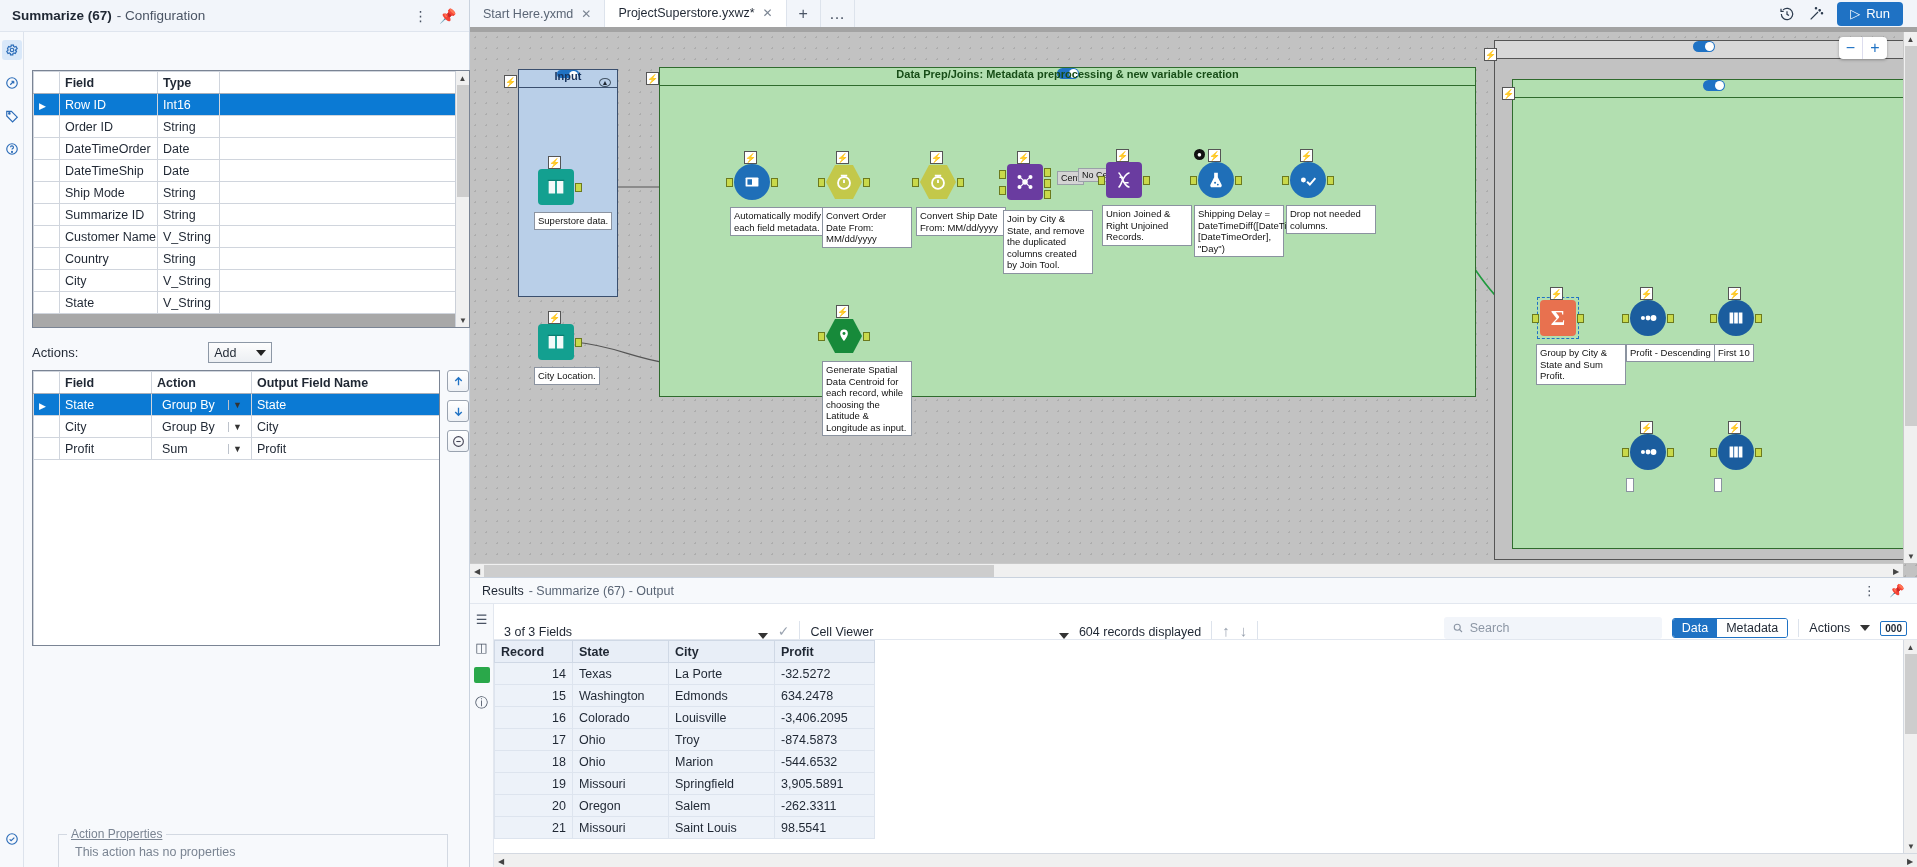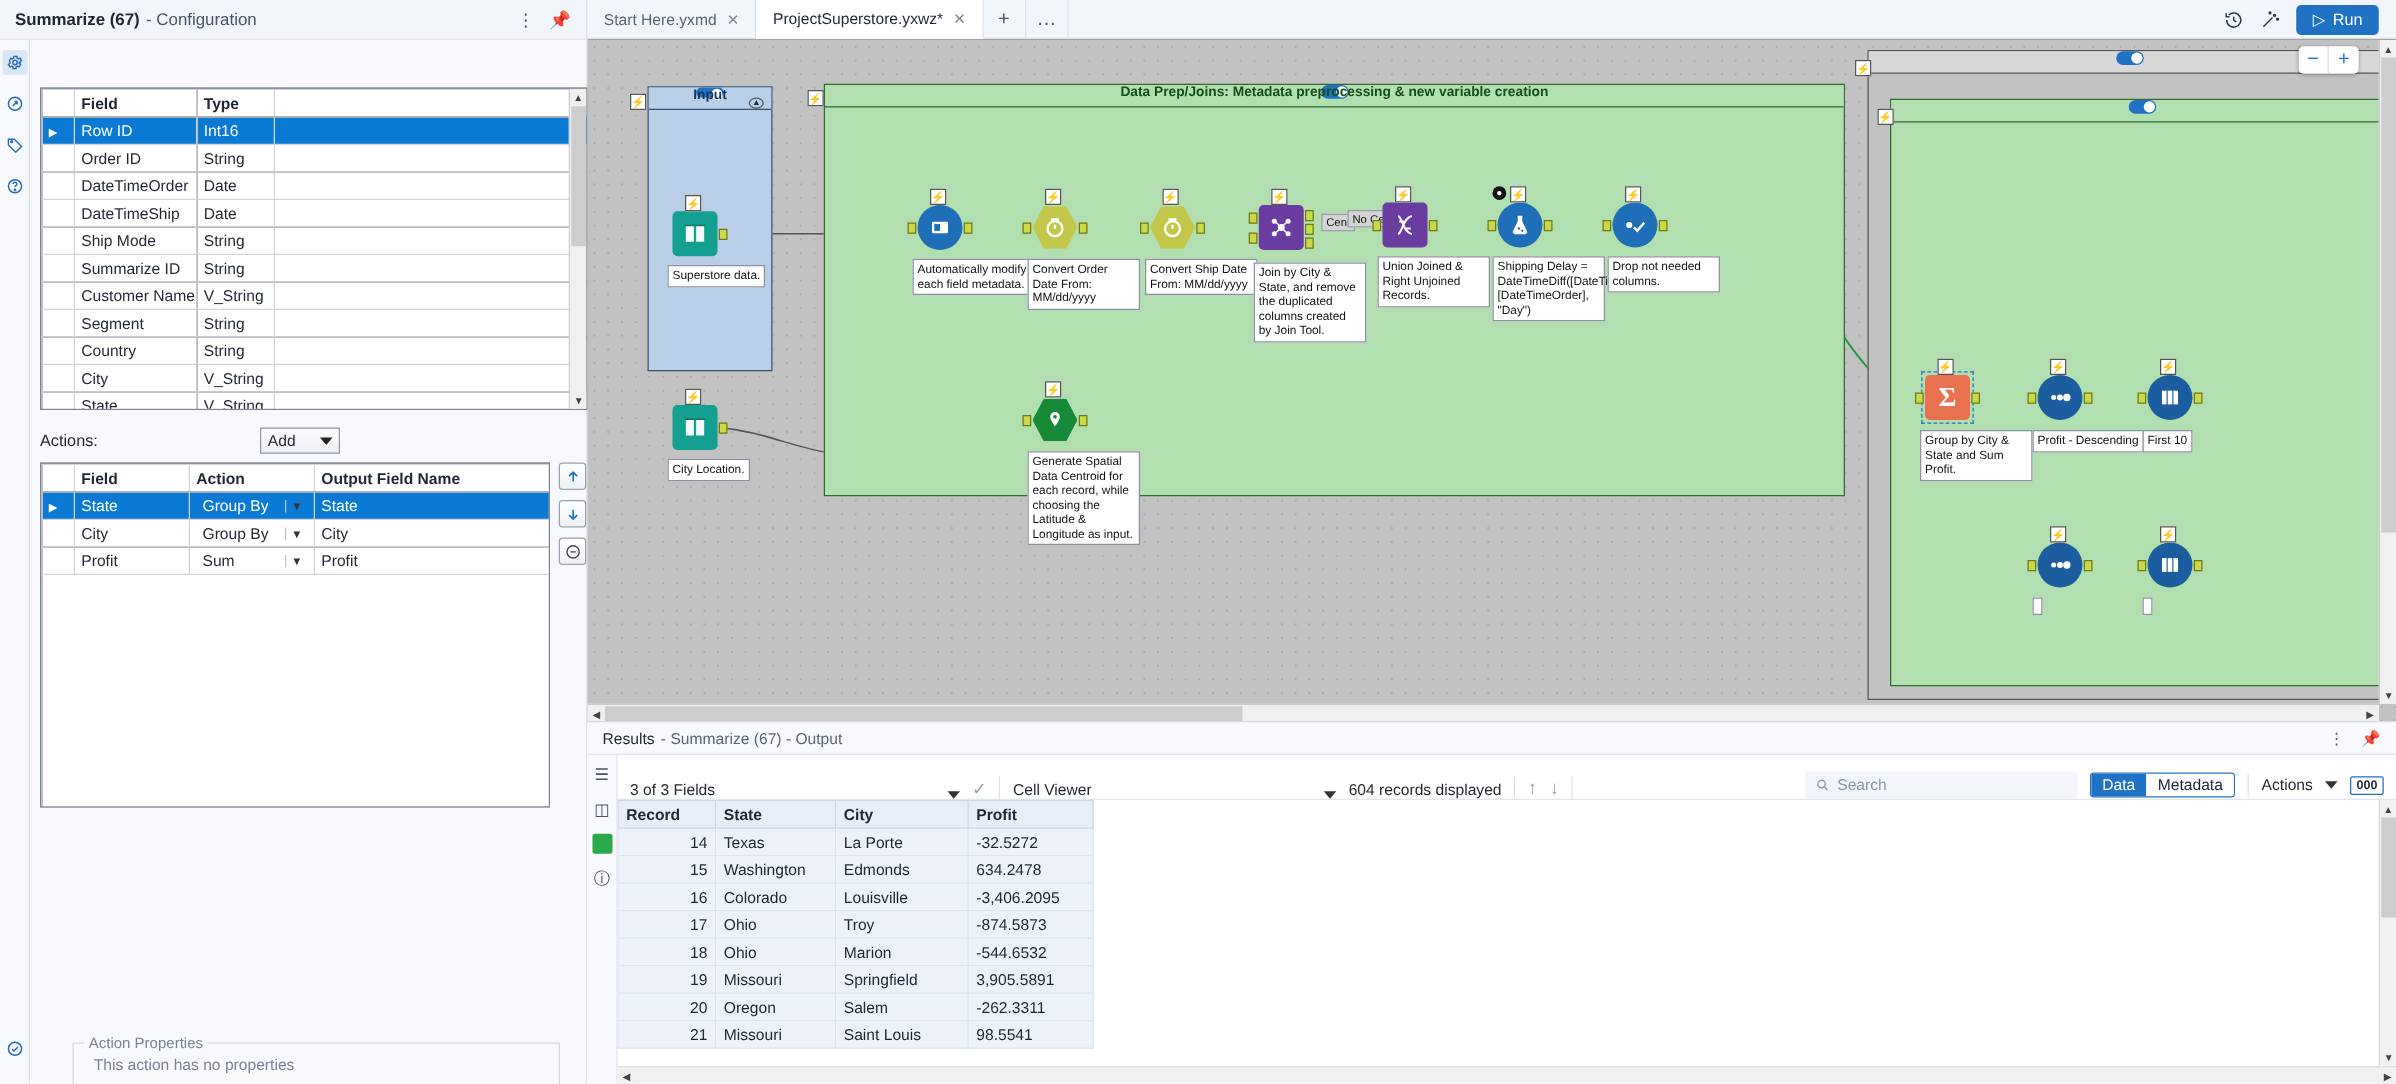--- a/index.html
+++ b/index.html
@@ -105,27 +105,27 @@
   .sq-btn { width: 22px; height: 22px; border: 1px solid #9aa3b0; border-radius: 3px;
     background: linear-gradient(#ffffff,#eef1f5); display: flex; align-items: center;
     justify-content: center; cursor: pointer; color: #2b3a4d; }
   .sq-btn svg { width: 13px; height: 13px; }
 
   #action-props {
     position: absolute; left: 34px; top: 802px; width: 390px; height: 38px;
     border: 1px solid #d3d9e2; }
   #action-props .legend {
     position: absolute; top: -8px; left: 8px; background: #f7f9fc; padding: 0 4px;
-    font-size: 12px; color: #7a8492; }
+    font-size: 12px; color: #7a8492; text-decoration: underline; }
   #action-props .body { padding: 10px 0 0 16px; font-size: 12.5px; color: #7a8492; }
 
   
   #tabbar {
     position: absolute; left: 470px; top: 0; right: 0; height: 32px;
-    background: #f2f5fa; border-bottom: 1px solid #a3a3a3; display: flex; align-items: stretch;
+    background: #f2f5fa; border-bottom: 5px solid #a3a3a3; display: flex; align-items: stretch;
   }
   .tab { display: flex; align-items: center; gap: 8px; padding: 0 13px; font-size: 12.5px;
     color: #5a6575; cursor: pointer; border-right: 1px solid #dde3ec; }
   .tab.active { background: #ffffff; color: #1f2733; border-bottom: 1px solid #ffffff; }
   .tab .x { font-size: 12px; color: #7a8492; }
   .tab-plus, .tab-more { display: flex; align-items: center; justify-content: center;
     width: 34px; color: #4a5464; font-size: 16px; cursor: pointer; border-right: 1px solid #dde3ec; }
   #tabbar-right { margin-left: auto; display: flex; align-items: center; gap: 13px; padding-right: 14px; }
   .tb-icon { color: #2b3a4d; cursor: pointer; display: flex; align-items: center; }
   .tb-icon svg { width: 16px; height: 16px; }
@@ -340,26 +340,20 @@
               <tr class="">
                 <td class="rowhdr"></td>
                 <td>Summarize ID</td>
                 <td>String</td>
                 <td class="fillcell"></td>
               </tr>
               <tr class="">
                 <td class="rowhdr"></td>
                 <td>Customer Name</td>
                 <td>V_String</td>
-                <td class="fillcell"></td>
-              </tr>
-              <tr class="">
-                <td class="rowhdr"></td>
-                <td>Segment</td>
-                <td>String</td>
                 <td class="fillcell"></td>
               </tr>
               <tr class="">
                 <td class="rowhdr"></td>
                 <td>Country</td>
                 <td>String</td>
                 <td class="fillcell"></td>
               </tr>
               <tr class="">
                 <td class="rowhdr"></td>

